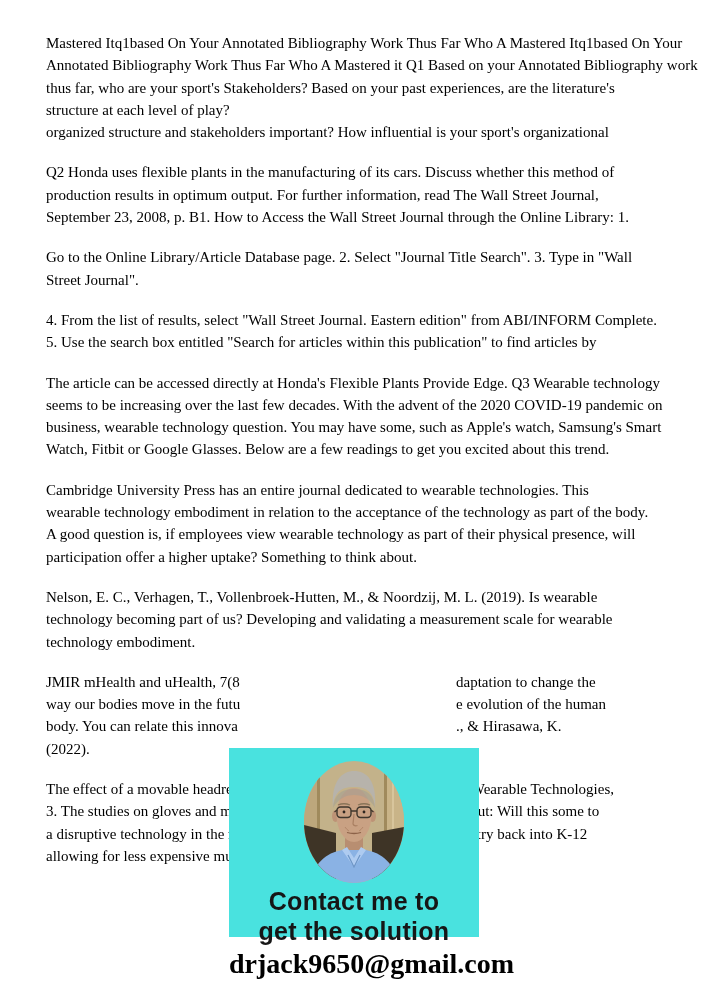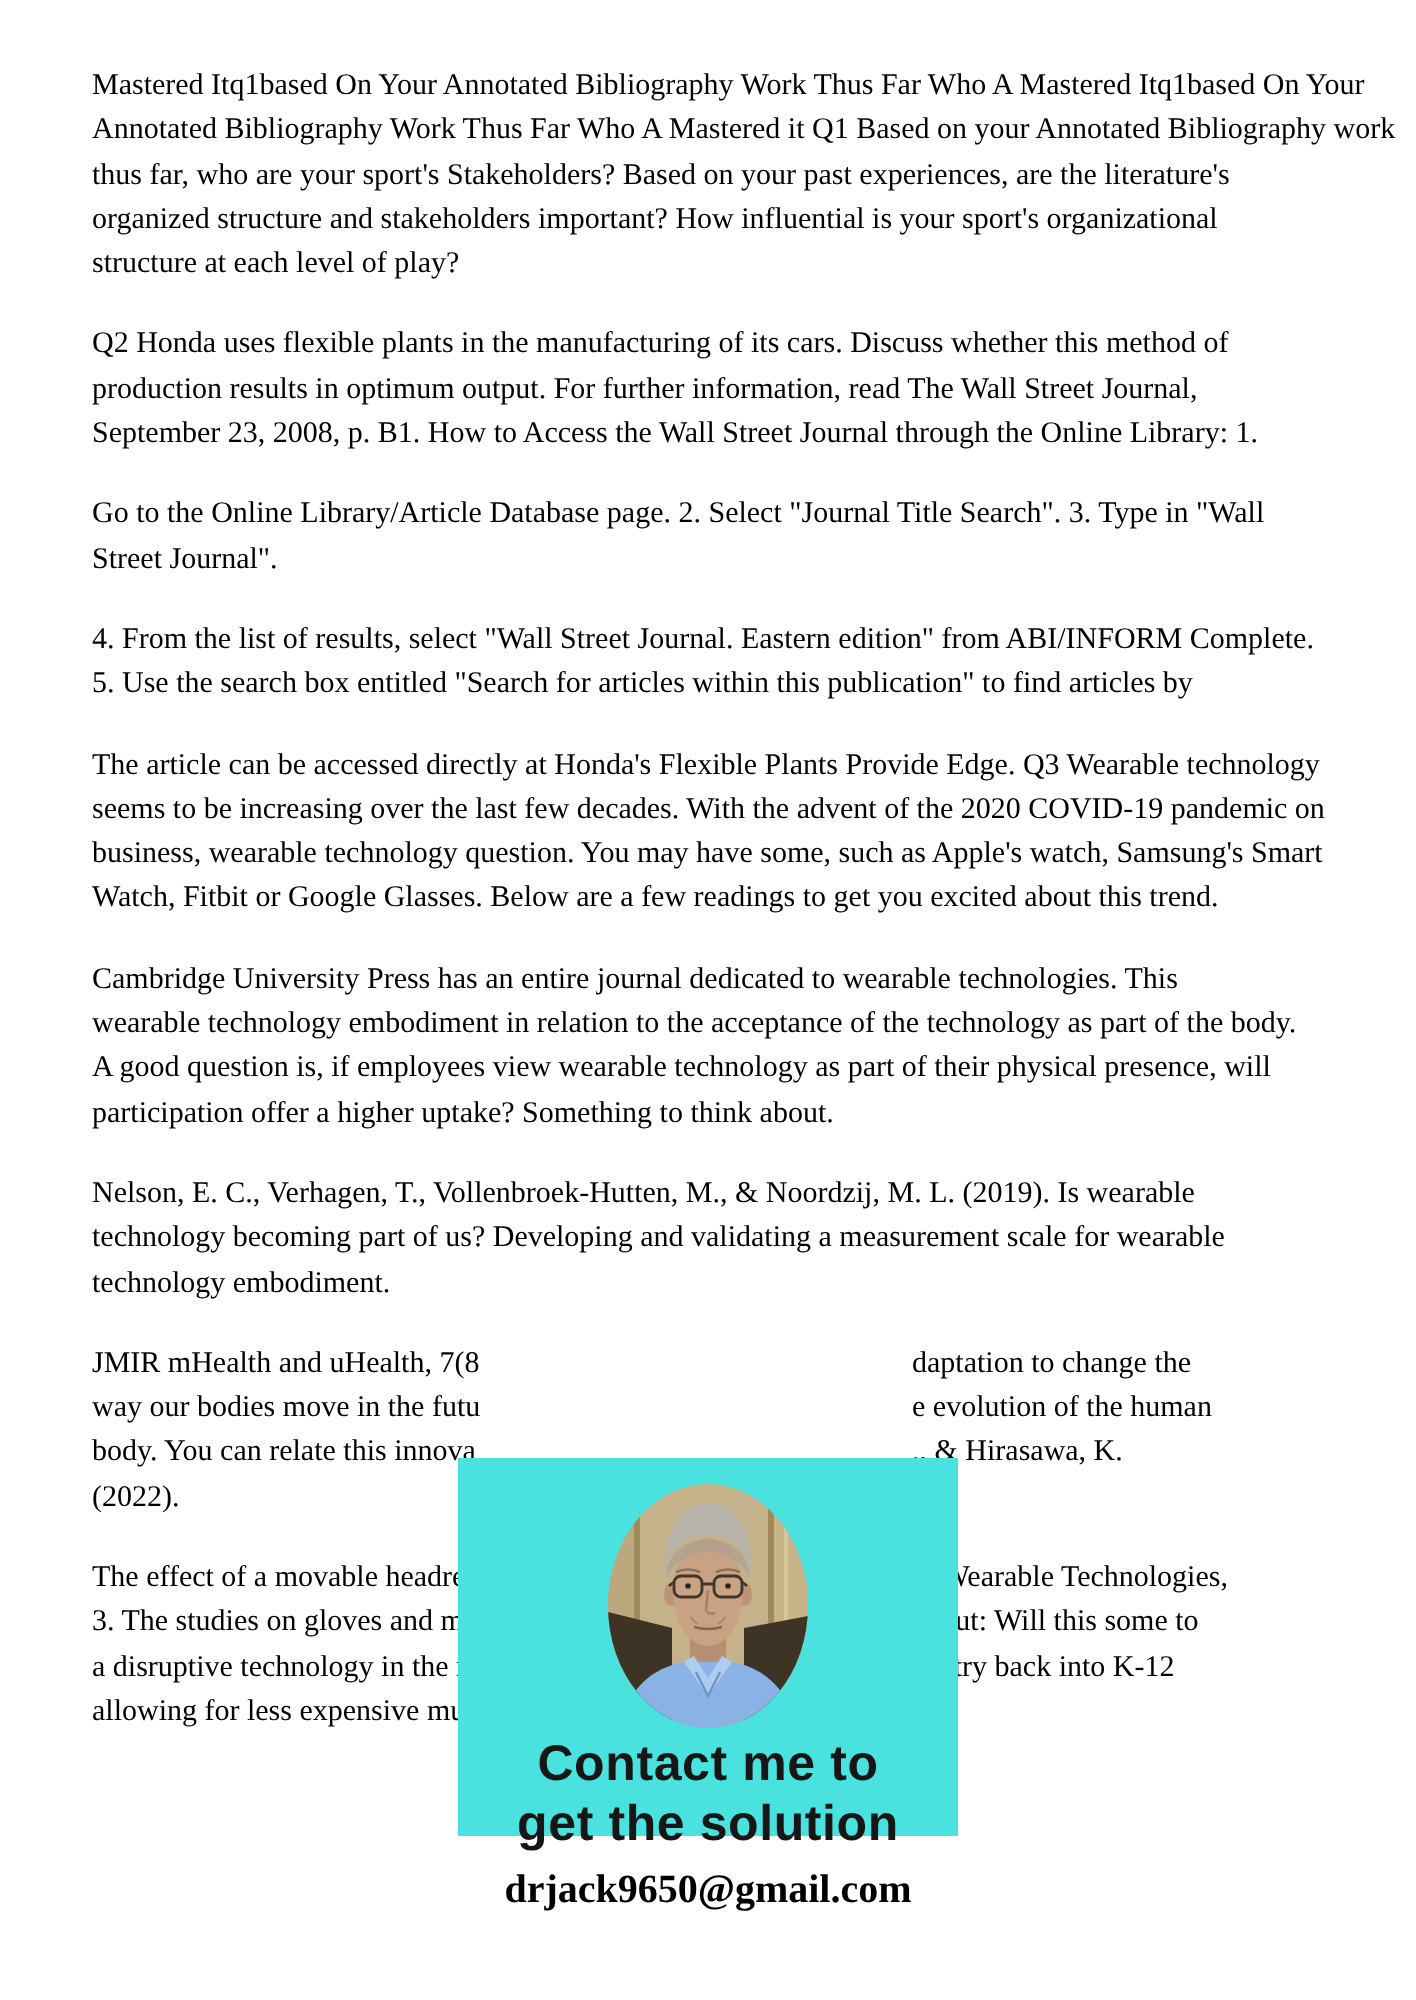--- a/index.html
+++ b/index.html
@@ -23,21 +23,21 @@
     white-space:nowrap;
   }
   .split-line{position:relative;}
   .frag-right{
     position:absolute;
     left:410px;top:0;
     white-space:nowrap;
   }
   .overlay{
     position:absolute;
-    left:229px;top:729px;
+    left:229px;top:748px;
     width:250px;height:189px;
     background:#49E2DF;
     z-index:5;
     text-align:center;
   }
   .photo{
     width:100px;height:122px;
     margin:13px auto 0 auto;
   }
   .photo svg{display:block;}
@@ -47,37 +47,37 @@
     font-weight:bold;
     font-size:25px;
     line-height:30px;
     color:#161616;
     letter-spacing:0.3px;
   }
   .email{
     margin-top:5px;
     font-family:"Liberation Serif",serif;
     font-weight:bold;
-    font-size:20px;
+    font-size:28px;
     line-height:26px;
     color:#000;
   }
 </style>
 </head>
 <body>
 
 <div class="page">
   <div class="text-col">
 
     <div class="para">
       <div class="line">Mastered Itq1based On Your Annotated Bibliography Work Thus Far Who A Mastered Itq1based On Your</div>
       <div class="line">Annotated Bibliography Work Thus Far Who A Mastered it Q1 Based on your Annotated Bibliography work</div>
       <div class="line">thus far, who are your sport's Stakeholders? Based on your past experiences, are the literature's</div>
+      <div class="line">structure at each level of play?</div>
       <div class="line">organized structure and stakeholders important? How influential is your sport's organizational</div>
-      <div class="line">structure at each level of play?</div>
     </div>
 
     <div class="para">
       <div class="line">Q2 Honda uses flexible plants in the manufacturing of its cars. Discuss whether this method of</div>
       <div class="line">production results in optimum output. For further information, read The Wall Street Journal,</div>
       <div class="line">September 23, 2008, p. B1. How to Access the Wall Street Journal through the Online Library: 1.</div>
     </div>
 
     <div class="para">
       <div class="line">Go to the Online Library/Article Database page. 2. Select "Journal Title Search". 3. Type in "Wall</div>

